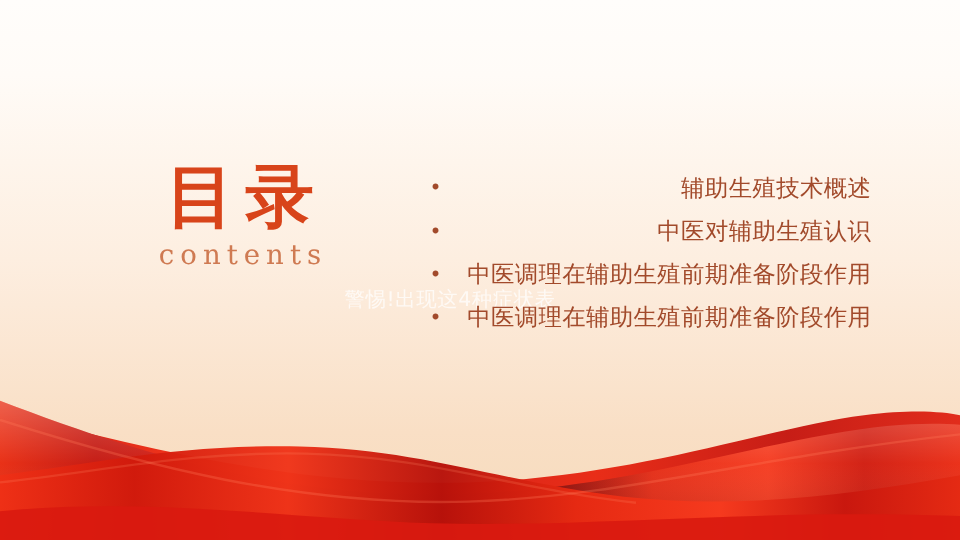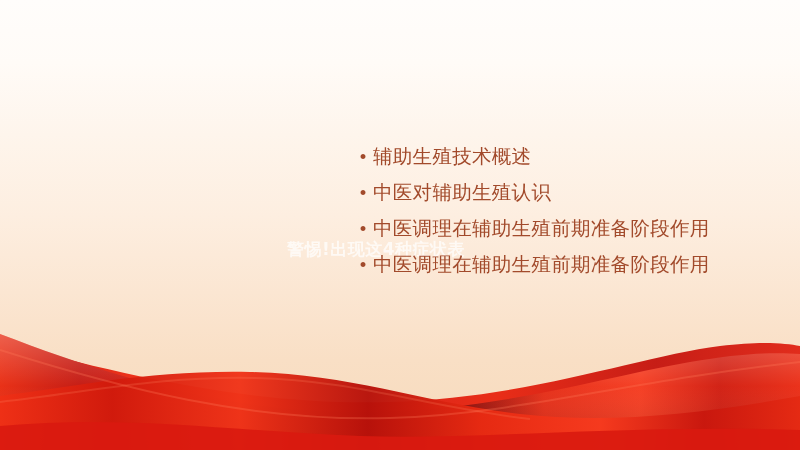--- a/index.html
+++ b/index.html
@@ -81,30 +81,31 @@
   .bullet-dot {
     flex: 0 0 auto;
     width: 15px;
     font-size: 17px;
     line-height: 36px;
     color: #a24a2b;
   }
   .bullet-text {
     flex: 1 1 auto;
     letter-spacing: 0.3px;
+    text-align: right;
   }
 
   
   .watermark {
     position: absolute;
     left: 287px;
     top: 238px;
     font-family: "DejaVu Sans", "Liberation Sans", sans-serif;
     font-size: 17px;
-    font-weight: 700;
+    font-weight: 400;
     color: rgba(255, 255, 255, 0.72);
     letter-spacing: 0.5px;
     white-space: nowrap;
     pointer-events: none;
   }
 </style>
 </head>
 <body>
 
 <div id="slide">
@@ -154,20 +155,24 @@
     <path d="M0,24 C110,66 230,104 370,102 C500,100 590,70 690,52 C740,43 775,42 800,44 L800,140 L0,140 Z" fill="url(#gradShade)"></path>
 
     <path d="M0,86 C80,76 150,60 250,62 C350,64 420,92 520,104 C610,114 700,104 800,86 L800,140 L0,140 Z" fill="url(#gradFront)" opacity="0.97"></path>
 
     <path d="M0,116 C130,104 240,122 360,126 C490,130 620,114 800,120 L800,140 L0,140 Z" fill="#d9190f" opacity="0.9"></path>
 
     <path d="M0,40 C120,78 250,112 390,108 C520,104 620,72 800,52" fill="none" stroke="#ff7a58" stroke-opacity="0.30" stroke-width="2"></path>
     <path d="M0,92 C90,82 160,66 255,68 C355,70 430,98 530,109" fill="none" stroke="#ff8a66" stroke-opacity="0.22" stroke-width="2"></path>
   </svg>
 
+  <div class="left-col">
+    <div class="toc-title">目录</div>
+    <div class="toc-subtitle">contents</div>
+  </div>
 
   <div class="watermark">警惕!出现这4种症状表</div>
 
   <div class="right-col">
 
     <div class="bullet-item">
       <span class="bullet-dot">•</span>
       <span class="bullet-text">辅助生殖技术概述</span>
     </div>
 

